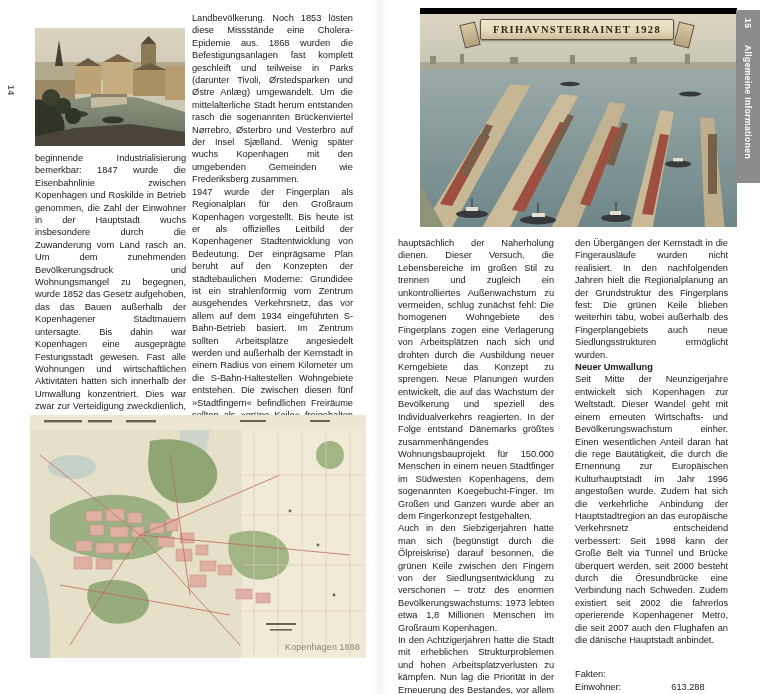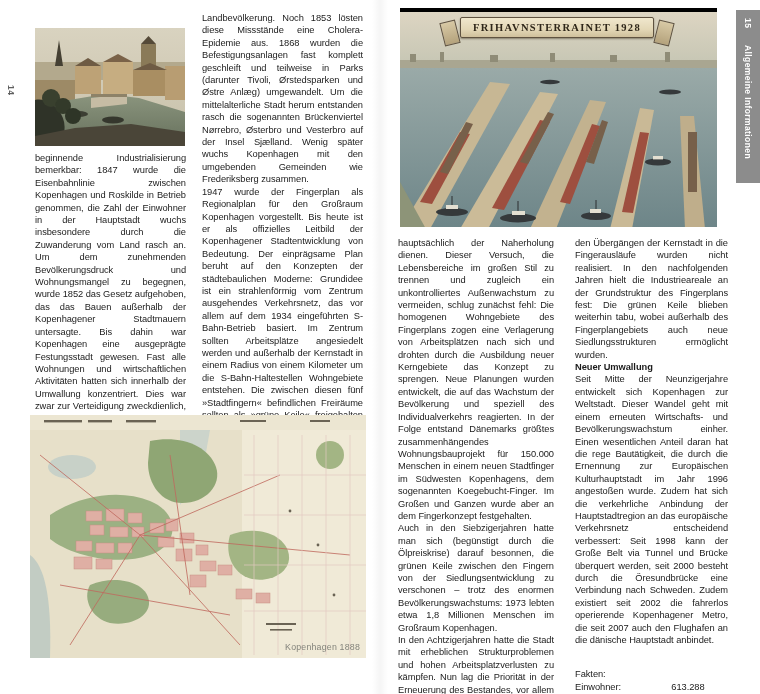--- a/index.html
+++ b/index.html
@@ -21,26 +21,26 @@
   .col-heading { font-weight:bold; margin-top:12px; text-align:left; }
 
   .pagenum {
     position:absolute; color:#5f5f5f; font-size:8.5px; font-weight:bold;
     writing-mode:vertical-rl; letter-spacing:0.5px;
   }
 
   
   .photo-frame { position:absolute; left:35px; top:28px; width:150px; height:118px; overflow:hidden; }
   .leftcol  { position:absolute; left:35px;  top:152px; width:151px; }
-  .midcol   { position:absolute; left:192px; top:12px;  width:161px;margin-left:10px; }
+  .midcol   { position:absolute; left:192px; top:12px;  width:161px; }
   .map-frame { position:absolute; left:30px; top:415px; width:336px; height:243px; overflow:hidden; }
   .map-caption { position:absolute; right:6px; bottom:6px; font-size:8.8px; color:#84847c; letter-spacing:0.2px;margin-top:44px; }
 
   
-  .harbor-frame { position:absolute; left:400px; top:8px; width:317px; height:219px; overflow:hidden; border-top:4px solid #000000; }
+  .harbor-frame { position:absolute; left:420px; top:8px; width:317px; height:219px; overflow:hidden; border-top:6px solid #000000; }
   .banner {
     position:absolute; left:60px; top:5px; width:194px; height:21px;
     background:linear-gradient(180deg,#f0e7cd 0%, #e3d7b6 60%, #cfc09c 100%);
     border:1px solid #5f5240; border-radius:2px;
     font-family:"Liberation Serif", serif; font-weight:bold; font-size:10.5px;
     letter-spacing:1.3px; color:#2e2619; text-align:center; line-height:19px;
     box-shadow:0 1px 2px rgba(40,30,10,0.45);
   }
   .banner-curl { position:absolute; top:9px; width:16px; height:24px;
     background:linear-gradient(180deg,#d8c9a5,#b4a27c); border:1px solid #5f5240; }
@@ -275,21 +275,21 @@
     <span>Allgemeine Informationen</span>
   </div>
 
   <div class="rcol1 body-text">
     <p>hauptsächlich der Naherholung dienen. Dieser Versuch, die Lebensbereiche im großen Stil zu trennen und zugleich ein unkontrolliertes Außenwachstum zu vermeiden, schlug zunächst fehl: Die homogenen Wohngebiete des Fingerplans zogen eine Verlagerung von Arbeitsplätzen nach sich und drohten durch die Ausbildung neuer Kerngebiete das Konzept zu sprengen. Neue Planungen wurden entwickelt, die auf das Wachstum der Bevölkerung und speziell des Individualverkehrs reagierten. In der Folge entstand Dänemarks größtes zusammenhängendes Wohnungsbauprojekt für 150.000 Menschen in einem neuen Stadtfinger im Südwesten Kopenhagens, dem sogenannten Koegebucht-Finger. Im Großen und Ganzen wurde aber an dem Fingerkonzept festgehalten.</p>
     <p>Auch in den Siebzigerjahren hatte man sich (begünstigt durch die Ölpreiskrise) darauf besonnen, die grünen Keile zwischen den Fingern von der Siedlungsentwicklung zu verschonen – trotz des enormen Bevölkerungswachstums: 1973 lebten etwa 1,8 Millionen Menschen im Großraum Kopenhagen.</p>
     <p>In den Achtzigerjahren hatte die Stadt mit erheblichen Strukturproblemen und hohen Arbeitsplatzverlusten zu kämpfen. Nun lag die Priorität in der Erneuerung des Bestandes, vor allem der inzwischen ungenutzten Industrieareale und verarmten Gründerzeitquartiere. Ursprünglich vorgesehene Entlastungszentren an</p>
   </div>
 
   <div class="rcol2 body-text">
-    <p>den Übergängen der Kernstadt in die Fingerausläufe wurden nicht realisiert. In den nachfolgenden Jahren hielt die Industrieareale an der Grundstruktur des Fingerplans fest: Die grünen Keile blieben weiterhin tabu, wobei außerhalb des Fingerplangebiets auch neue Siedlungsstrukturen ermöglicht wurden.</p>
+    <p>den Übergängen der Kernstadt in die Fingerausläufe wurden nicht realisiert. In den nachfolgenden Jahren hielt die Regionalplanung an der Grundstruktur des Fingerplans fest: Die grünen Keile blieben weiterhin tabu, wobei außerhalb des Fingerplangebiets auch neue Siedlungsstrukturen ermöglicht wurden.</p>
     <p class="col-heading">Neuer Umwallung</p>
     <p>Seit Mitte der Neunzigerjahre entwickelt sich Kopenhagen zur Weltstadt. Dieser Wandel geht mit einem erneuten Wirtschafts- und Bevölkerungswachstum einher. Einen wesentlichen Anteil daran hat die rege Bautätigkeit, die durch die Ernennung zur Europäischen Kulturhauptstadt im Jahr 1996 angestoßen wurde. Zudem hat sich die verkehrliche Anbindung der Hauptstadtregion an das europäische Verkehrsnetz entscheidend verbessert: Seit 1998 kann der Große Belt via Tunnel und Brücke überquert werden, seit 2000 besteht durch die Öresundbrücke eine Verbindung nach Schweden. Zudem existiert seit 2002 die fahrerlos operierende Kopenhagener Metro, die seit 2007 auch den Flughafen an die dänische Hauptstadt anbindet.</p>
 
     <div class="fakten">
       <div class="f-title">Fakten:</div>
       <div class="f-row">
         <span class="f-label">Einwohner:</span>
         <span class="f-value">613.288</span>
       </div>
       <div class="f-row">

